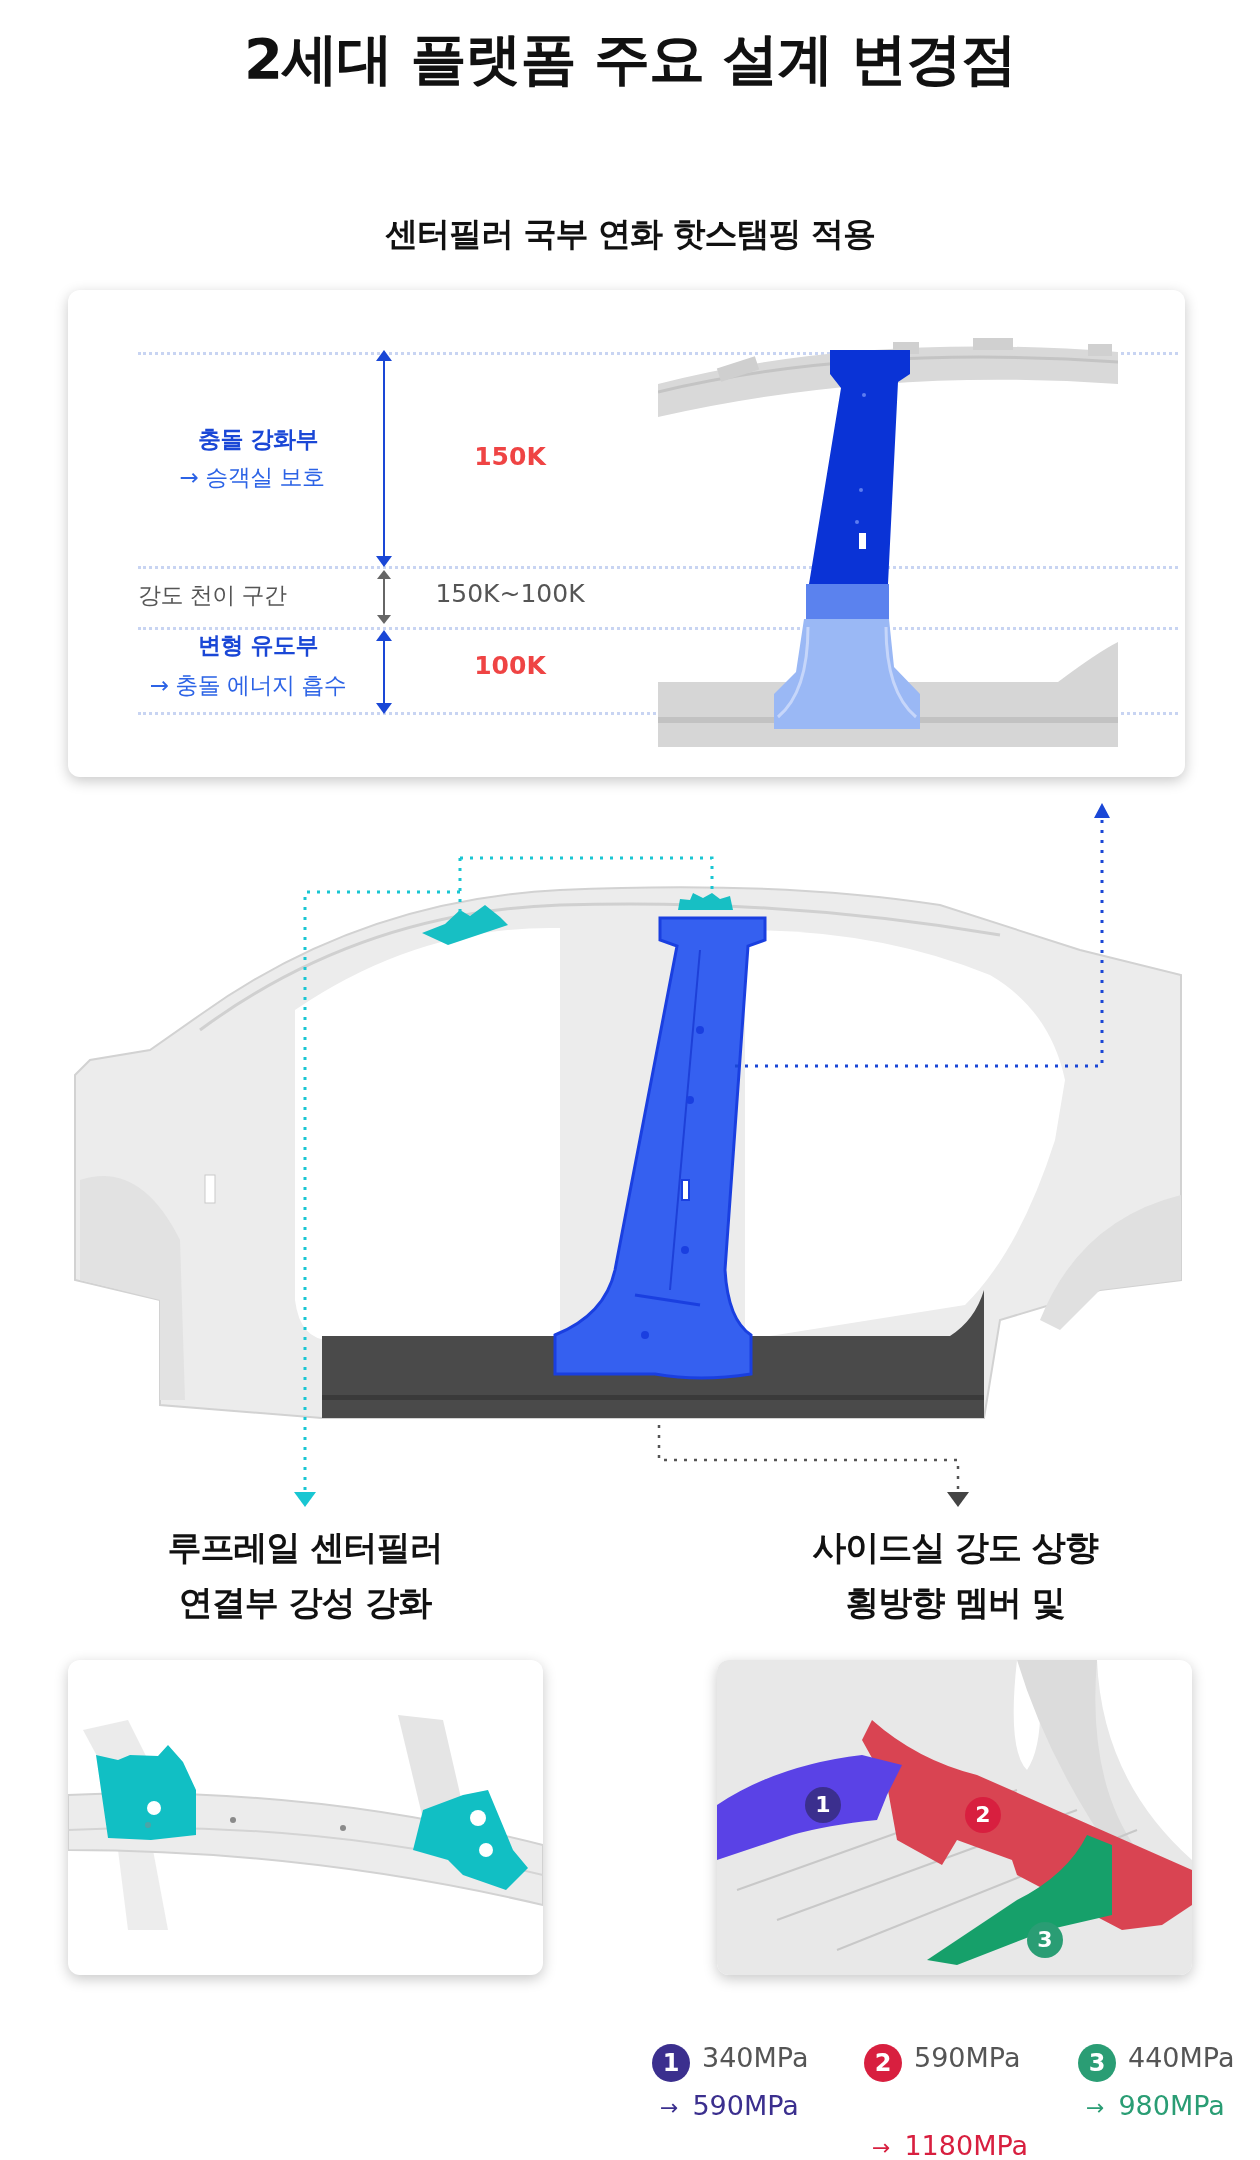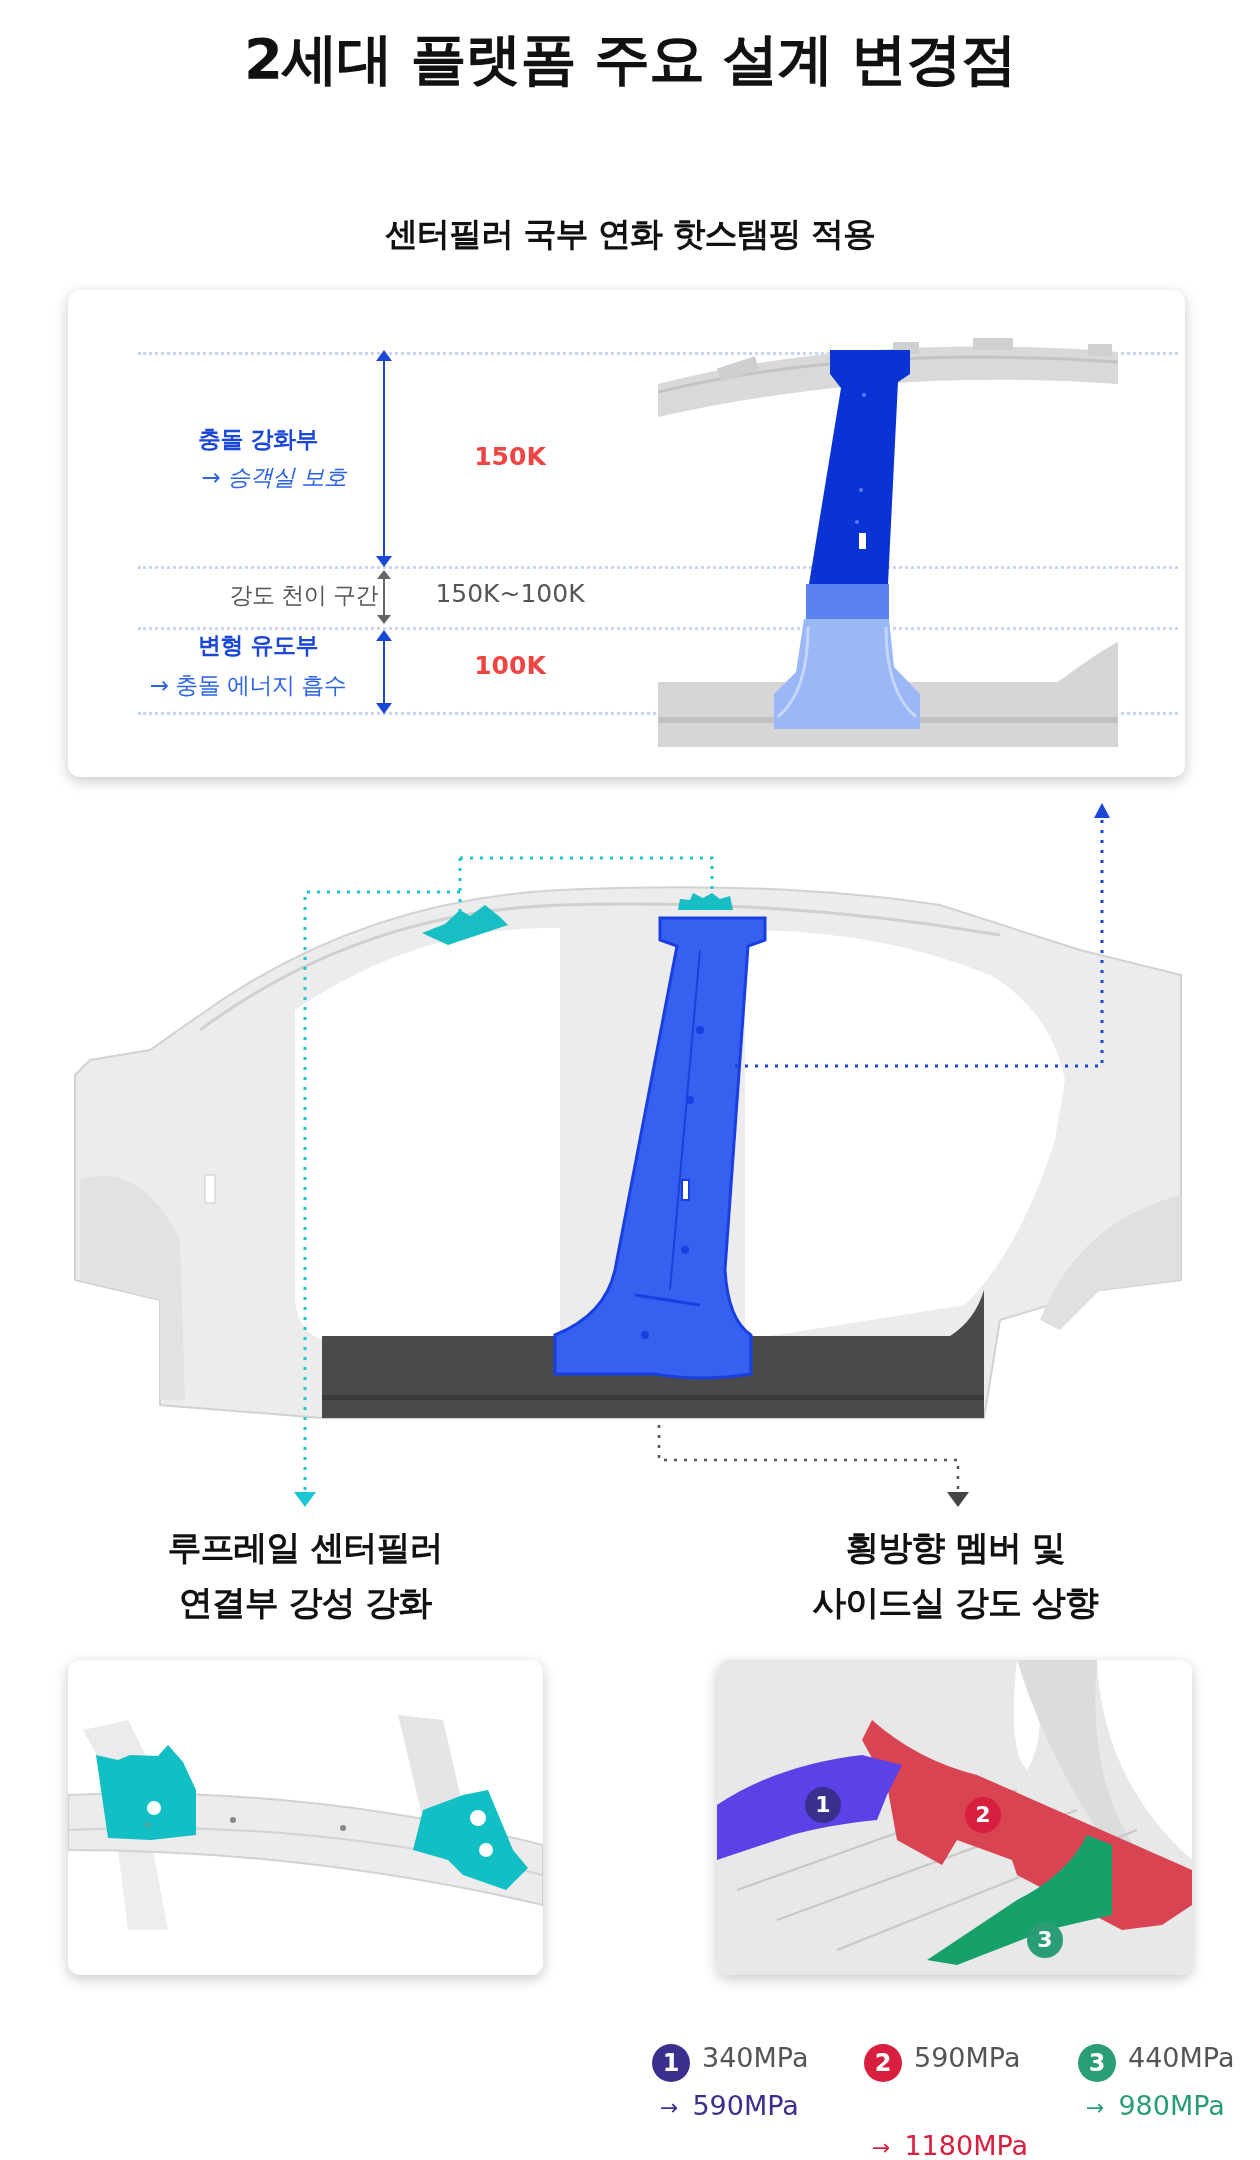--- a/index.html
+++ b/index.html
@@ -6,21 +6,21 @@
   html, body { width:1260px; height:2160px; background:#ffffff; overflow:hidden; }
   body { position:relative; font-family:"DejaVu Sans", "Liberation Sans", sans-serif; color:#111; }
   .abs { position:absolute; }
   .title { left:0; top:22px; width:1260px; text-align:center; font-size:56px; font-weight:bold; letter-spacing:-1px; color:#111; }
   .subtitle { left:0; top:212px; width:1260px; text-align:center; font-size:33px; font-weight:bold; letter-spacing:-1px; color:#111; }
   .card { background:#fff; border-radius:12px; box-shadow:0 4px 14px rgba(0,0,0,0.22); overflow:hidden; }
   .top-card { left:68px; top:290px; width:1117px; height:487px; }
   .dotline { position:absolute; left:70px; width:1040px; height:0; border-top:3px dotted #c8d4f2; }
   .lbl-blue { color:#1a47d6; font-weight:bold; font-size:23px; text-align:center; letter-spacing:-0.5px; }
   .lbl-blue-sub { color:#2c63e6; font-size:23px; text-align:center; letter-spacing:-0.5px; }
-  .lbl-gray { color:#555; font-size:23px; text-align:right; letter-spacing:-0.5px; }
+  .lbl-gray { color:#555; font-size:23px; text-align:left; letter-spacing:-0.5px; }
   .val-blue { color:#ef4444; font-weight:bold; font-size:25px; text-align:center; }
   .val-gray { color:#555; font-size:25px; text-align:center; }
   .vline { position:absolute; width:2px; background:#1a47d6; }
   .section-h { font-size:34px; font-weight:bold; text-align:center; line-height:55px; letter-spacing:-1px; color:#111; }
   .bottom-card { top:1660px; width:475px; height:315px; }
   .legend-item { position:absolute; top:2040px; width:200px; height:100px; }
   .badge { position:absolute; left:0; top:4px; width:38px; height:38px; border-radius:50%; color:#fff; font-weight:bold; font-size:24px; text-align:center; line-height:38px; }
   .from { position:absolute; left:50px; top:2px; font-size:27px; color:#555; }
   .to { position:absolute; left:8px; top:50px; font-size:27px; white-space:nowrap; }
   .to .arr { font-size:22px; margin-right:14px; }
@@ -58,21 +58,21 @@
 
   <div class="vline" style="left:315px; top:348px; height:70px;"></div>
   <svg class="abs" style="left:308px; top:340px;" width="16" height="12">
       <polygon points="8,0 16,11 0,11" fill="#1a47d6"></polygon>
     </svg>
   <svg class="abs" style="left:308px; top:413px;" width="16" height="12">
       <polygon points="0,0 16,0 8,11" fill="#1a47d6"></polygon>
     </svg>
 
   <div class="abs lbl-blue" style="left:80px; top:134px; width:220px;">충돌 강화부</div>
-  <div class="abs lbl-blue-sub" style="left:86px; top:172px; width:240px;font-style:italic;">→ 승객실 보호</div>
+  <div class="abs lbl-blue-sub" style="left:64px; top:172px; width:240px;">→ 승객실 보호</div>
   <div class="abs val-blue" style="left:362px; top:152px; width:160px;">150K</div>
 
   <div class="abs lbl-gray" style="left:70px; top:290px; width:240px;">강도 천이 구간</div>
   <div class="abs val-gray" style="left:352px; top:289px; width:180px;">150K~100K</div>
 
   <div class="abs lbl-blue" style="left:80px; top:340px; width:220px;">변형 유도부</div>
   <div class="abs lbl-blue-sub" style="left:40px; top:380px; width:280px;">→ 충돌 에너지 흡수</div>
   <div class="abs val-blue" style="left:362px; top:361px; width:160px;">100K</div>
 
   <svg class="abs" style="left:590px; top:32px;" width="460" height="425" viewBox="0 0 460 425">
@@ -141,22 +141,22 @@
 
   <path d="M659,1425 L659,1460 L958,1460 L958,1492" stroke="#555" stroke-width="2.5" stroke-dasharray="3,7" fill="none"></path>
   <polygon points="947,1492 969,1492 958,1507" fill="#444"></polygon>
 </svg>
 
 <div class="abs section-h" style="left:60px; top:1520px; width:490px;">
   <div>루프레일 센터필러</div>
   <div>연결부 강성 강화</div>
 </div>
 <div class="abs section-h" style="left:710px; top:1520px; width:490px;">
+  <div>사이드실 강도 상향</div>
   <div>횡방향 멤버 및</div>
-  <div>사이드실 강도 상향</div>
 </div>
 
 <div class="abs card bottom-card" style="left:68px;">
   <svg width="475" height="315" viewBox="0 0 475 315">
 
     <path d="M15,70 L60,60 L95,130 L50,135 Z" fill="#e6e6e6" opacity="0.8"></path>
     <path d="M330,55 L375,60 L405,190 L360,180 Z" fill="#e2e2e2" opacity="0.9"></path>
     <path d="M50,190 L85,190 L100,270 L60,270 Z" fill="#e6e6e6" opacity="0.7"></path>
 
     <path d="M0,135 Q240,125 475,185 L475,245 Q240,190 0,190 Z" fill="#ececec" stroke="#d2d2d2" stroke-width="2"></path>

